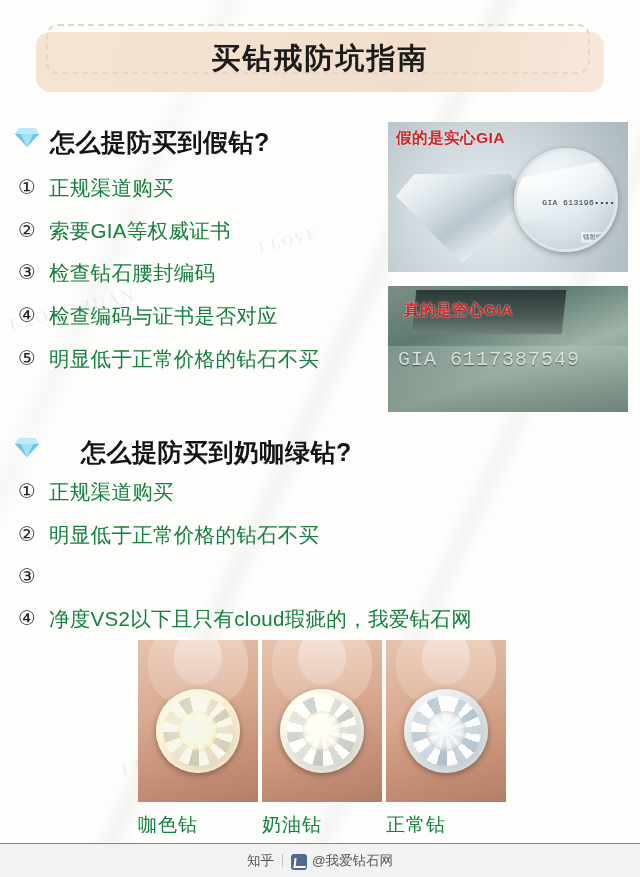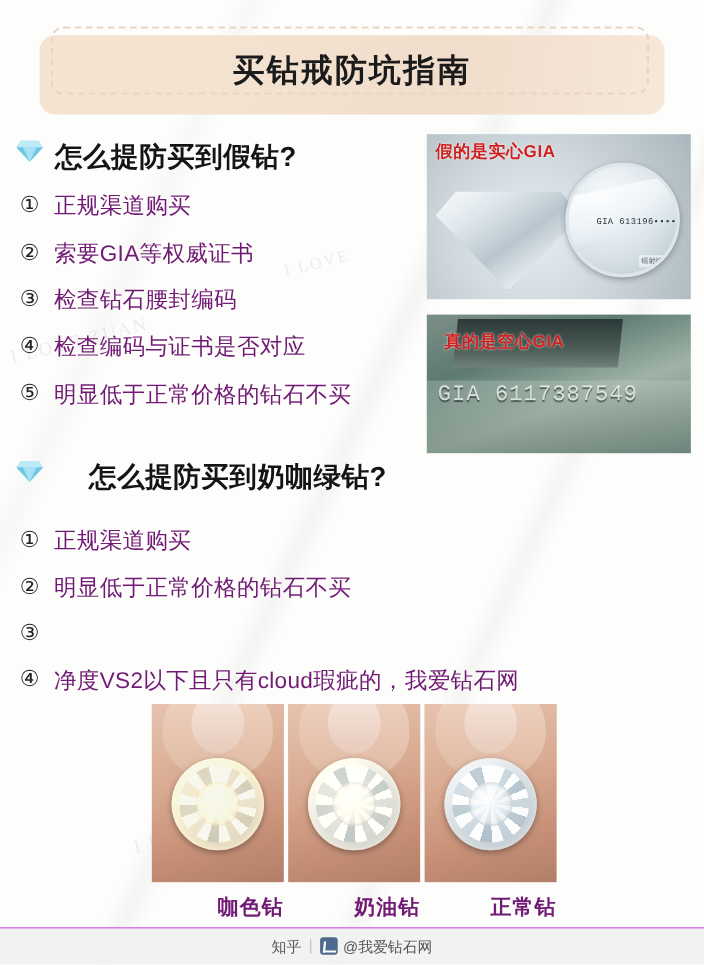--- a/index.html
+++ b/index.html
@@ -46,21 +46,21 @@
   .wm-2 { left: 120px; top: 745px; }
   .wm-3 { left: 405px; top: 745px; }
   .wm-4 { left: 258px; top: 232px; font-size: 15px; }
 
   
   .title-wrap {
     position: absolute;
     left: 36px;
     top: 32px;
     width: 568px;
-    height: 72px;
+    height: 60px;
   }
   .title-bg {
     position: absolute;
     inset: 0;
     border-radius: 14px;
     background: linear-gradient(100deg, #f6e4d3 0%, #f4e2d0 35%, #f0ddcb 65%, #f7e8da 100%);
   }
   .title-dash {
     position: absolute;
     left: 10px;
@@ -83,21 +83,21 @@
     padding-bottom: 6px;
   }
 
   
   .section-head {
     position: absolute;
     display: flex;
     gap: 10px;
   }
   .sec1 { left: 14px; top: 126px; }
-  .sec2 { left: 14px; top: 417px; gap: 41px; }
+  .sec2 { left: 14px; top: 436px; gap: 41px; }
   .section-title {
     font-size: 25px;
     font-weight: bold;
     color: #141414;
     letter-spacing: 0.5px;
   }
   .diamond-icon {
     width: 26px;
     height: 22px;
     flex: none;
@@ -117,21 +117,21 @@
   }
   .li-num {
     font-size: 20px;
     color: #222;
     line-height: 1.35;
     flex: none;
     width: 22px;
   }
   .li-text {
     font-size: 20.5px;
-    color: #701a75;
+    color: #15803d;
     line-height: 1.35;
     letter-spacing: 0.3px;
   }
 
   
   .photo-fake {
     position: absolute;
     left: 388px;
     top: 122px;
     width: 240px;
@@ -344,24 +344,24 @@
   .caption-row {
     position: absolute;
     left: 138px;
     top: 812px;
     width: 368px;
     display: flex;
     gap: 4px;
   }
   .caption {
     width: 120px;
-    text-align: right;
+    text-align: left;
     font-size: 19px;
-    font-weight: bold;
-    color: #701a75;
+    font-weight: normal;
+    color: #15803d;
     letter-spacing: 1px;
   }
 
   
   .footer {
     position: absolute;
     left: 0;
     right: 0;
     bottom: 0;
     height: 34px;
@@ -376,21 +376,21 @@
     font-size: 13.5px;
     color: #555;
   }
   .footer-sep {
     width: 1px;
     height: 13px;
     background: #bdbdbd;
   }
   .footer-logo {
     display: flex;
-    align-items: flex-start;
+    align-items: flex-end;
     gap: 5px;
   }
   .logo-mark {
     width: 16px;
     height: 16px;
     border-radius: 3px;
     background: #4f6a8f;
     position: relative;
   }
   .logo-mark::after {

